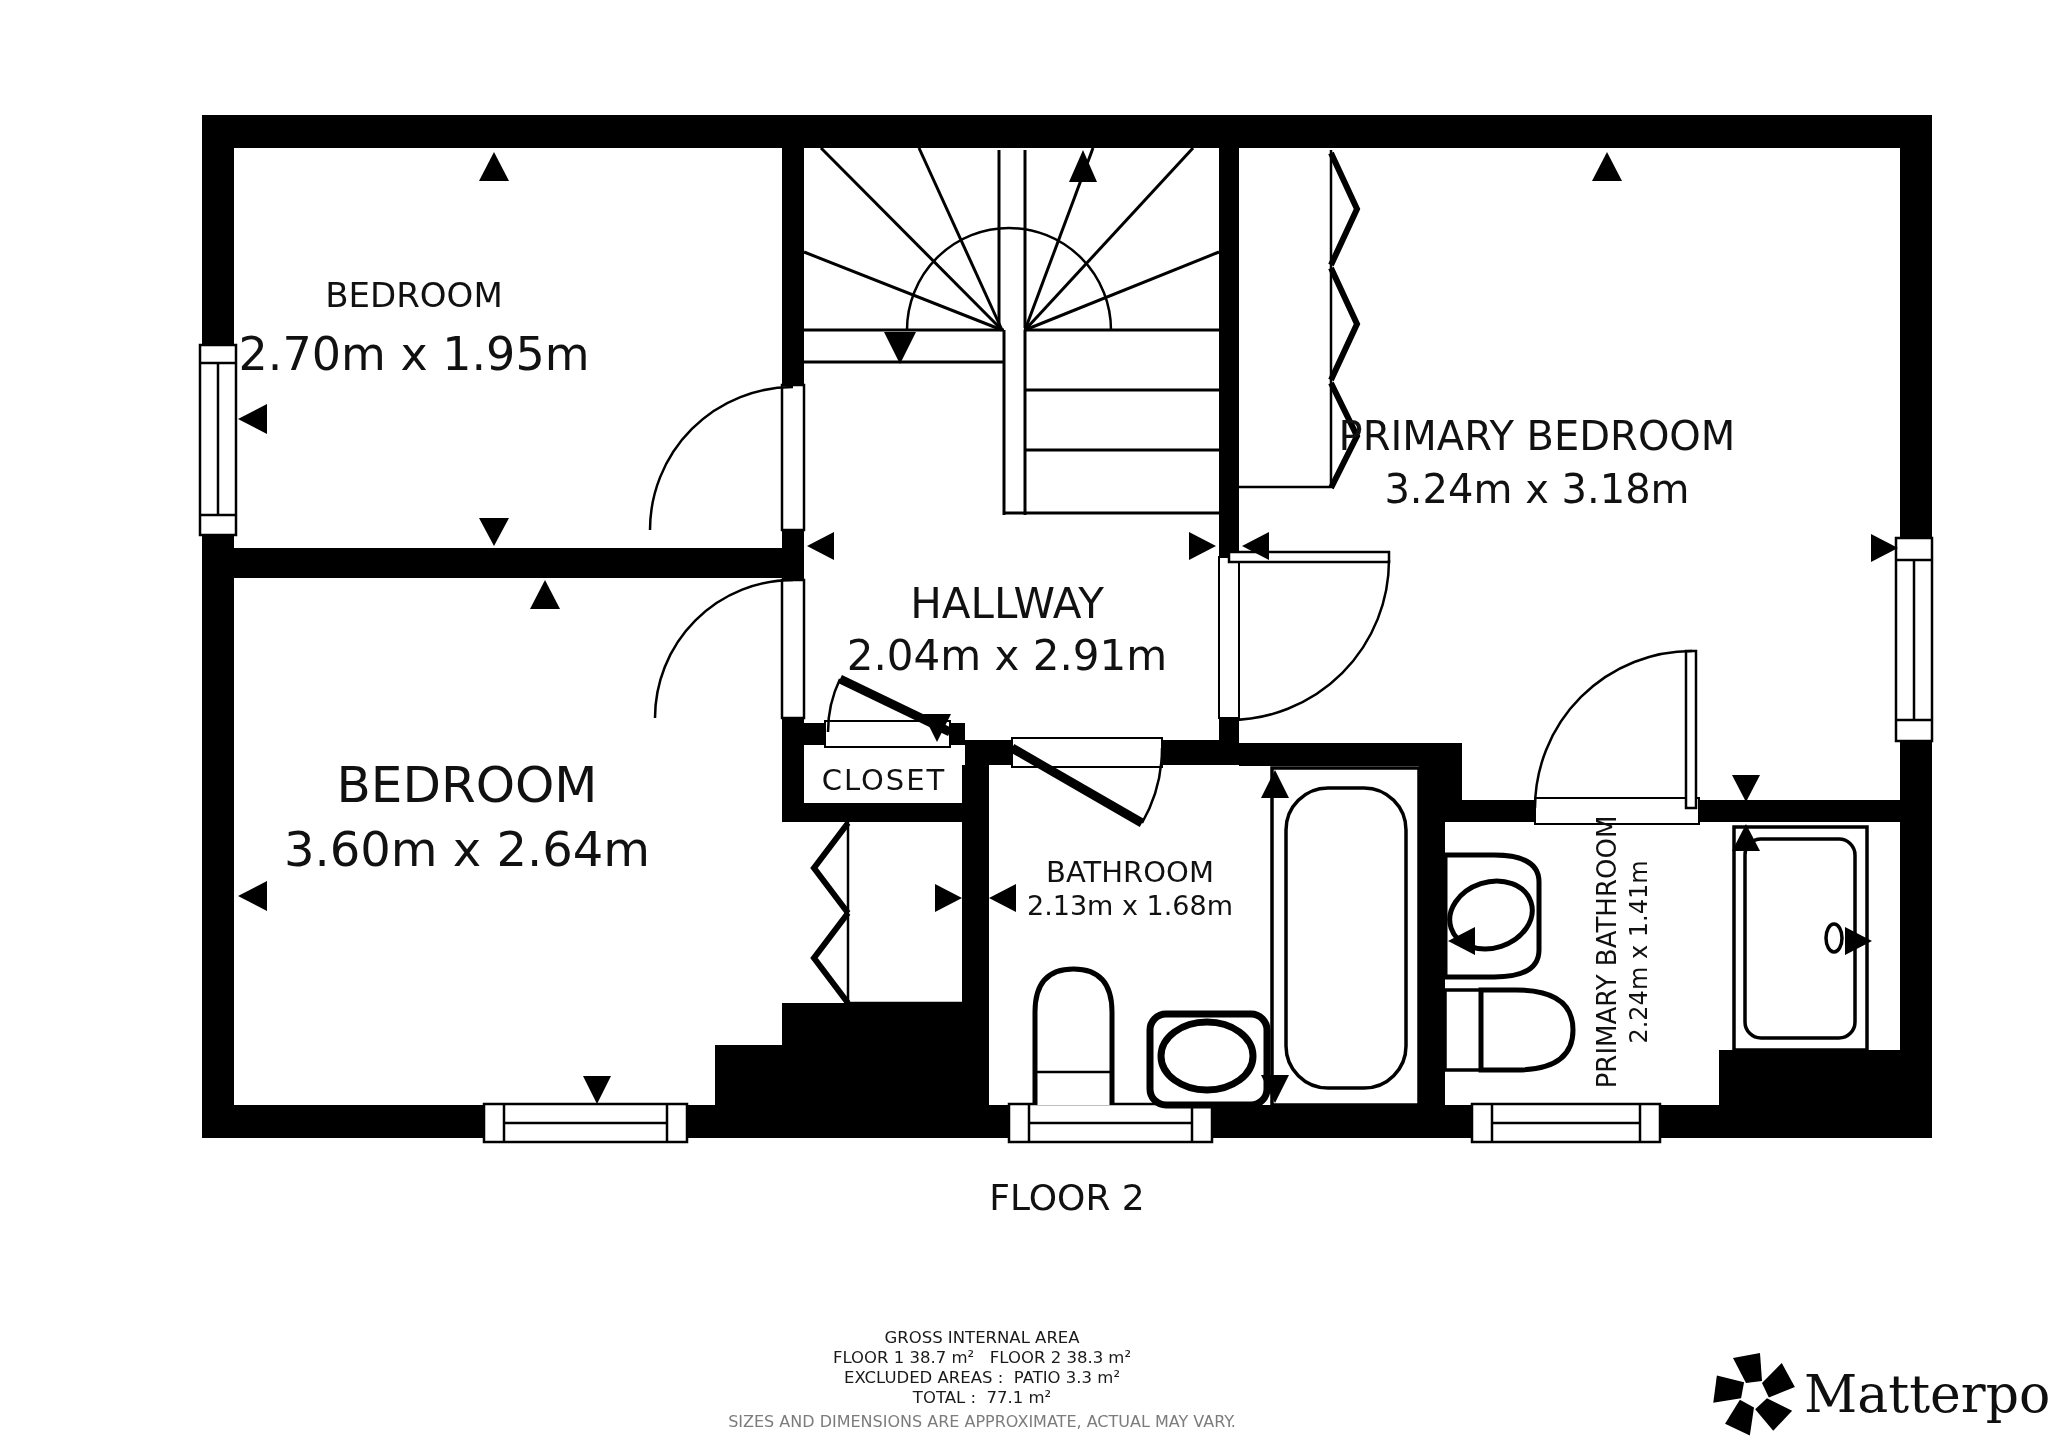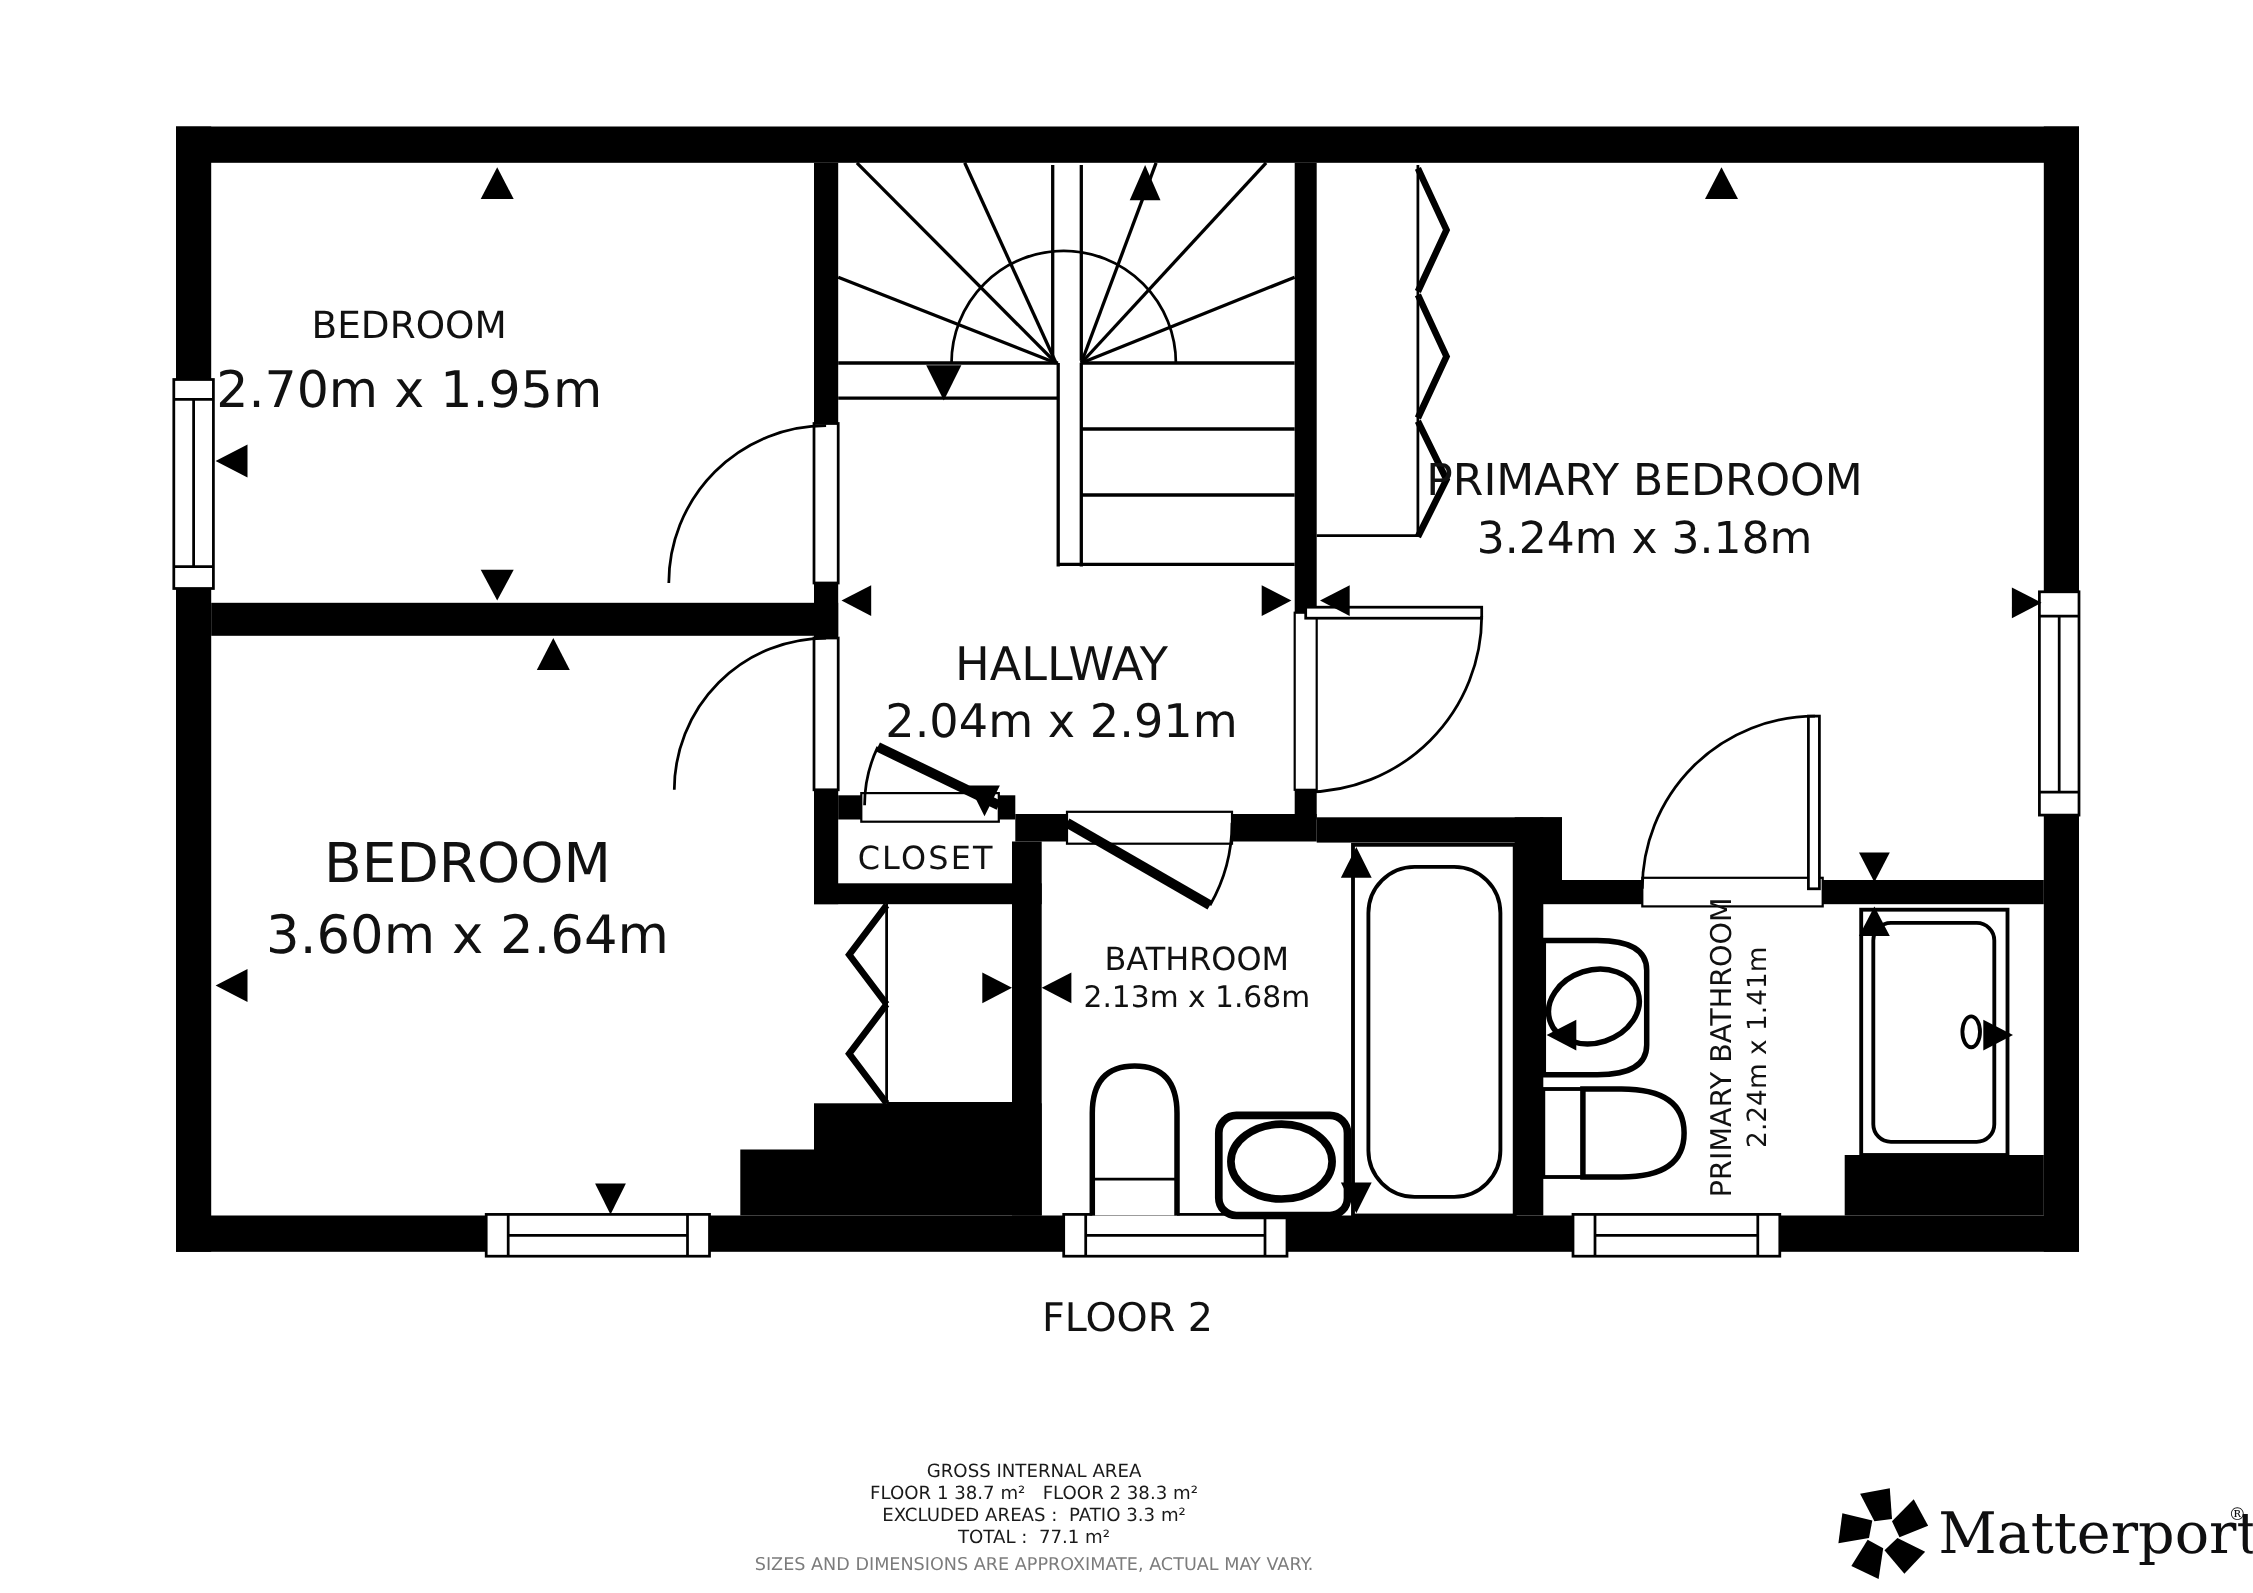--- a/index.html
+++ b/index.html
@@ -1,17 +1,17 @@
 <!DOCTYPE html>
 <html><head>
 <meta charset="utf-8">
 <style>
   html,body{margin:0;padding:0;background:#fff;}
   body{width:2048px;height:1448px;position:relative;font-family:"DejaVu Sans","Liberation Sans",sans-serif;}
-  .plan-wrap{position:absolute;inset:0;}
+  .plan-wrap{position:absolute;inset:0;padding-left:42px;}
   svg{display:block;}
   .wl{fill:#000;stroke:none;}
   .opening{fill:#fff;stroke:#000;stroke-width:2;}
   .win{fill:#fff;stroke:#000;stroke-width:2.5;}
   .thin{stroke:#000;stroke-width:2.5;fill:none;}
   .stair{stroke:#000;stroke-width:3;fill:none;}
   .arc{stroke:#000;stroke-width:2.5;fill:none;}
   .leafslot{fill:#fff;stroke:#000;stroke-width:2.5;}
   .leafthick{stroke:#000;stroke-width:9;fill:none;}
   .fix3{fill:#fff;stroke:#000;stroke-width:3.5;}

